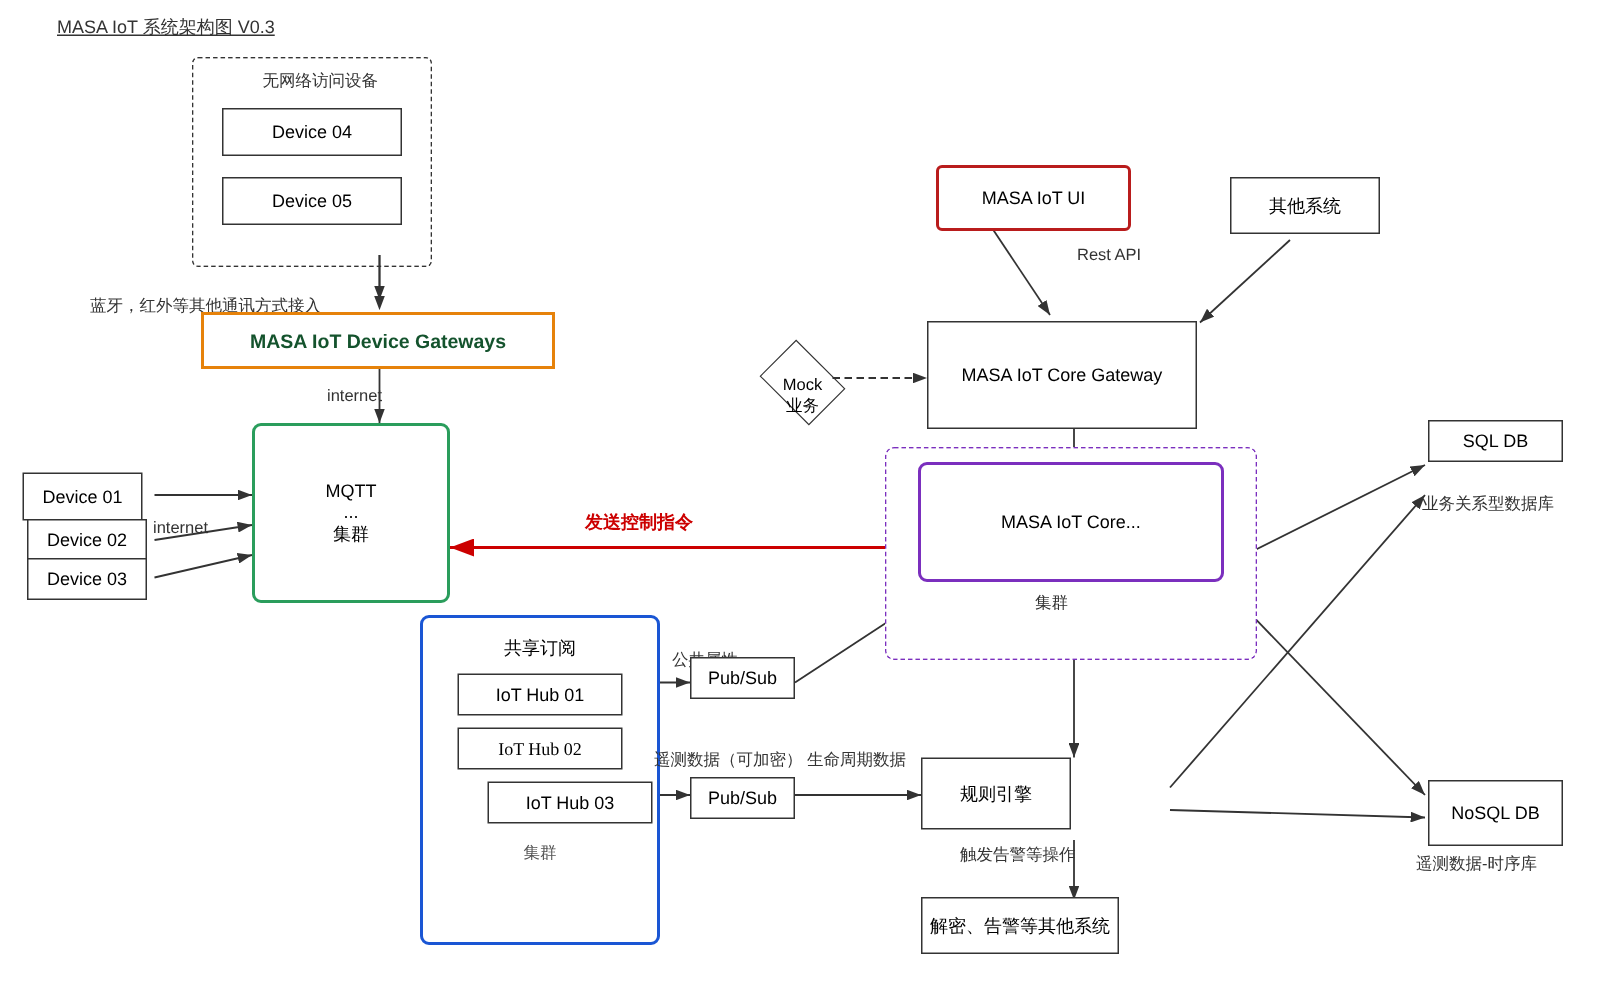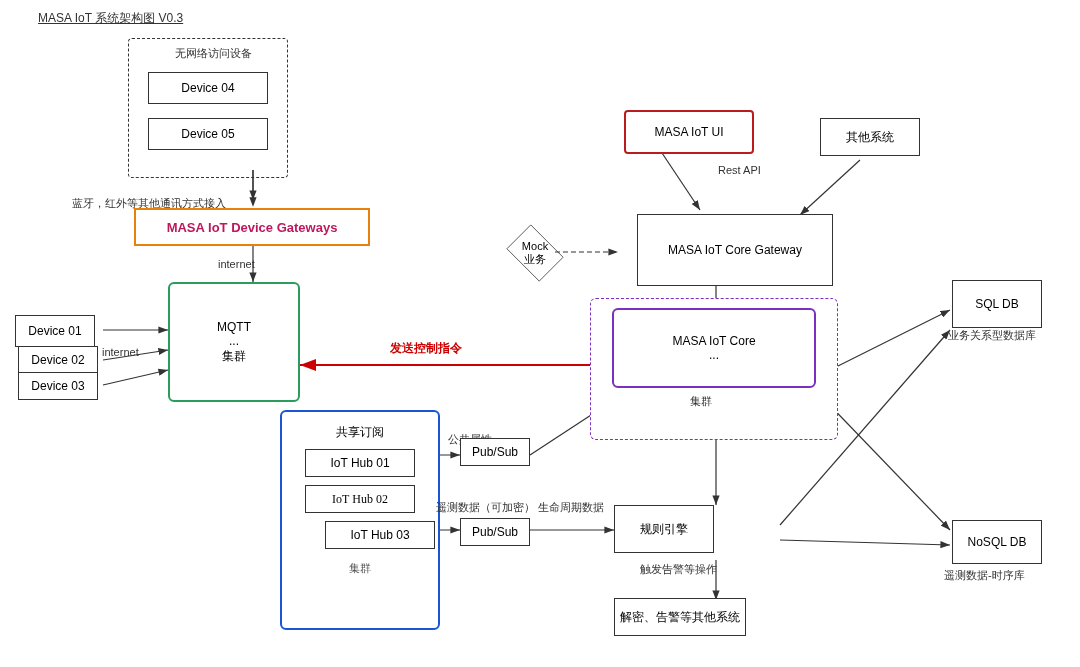--- a/index.html
+++ b/index.html
@@ -33,21 +33,21 @@
       justify-content: center;
       text-align: center;
       font-size: 12px;
     }
     .box-dashed {
       border-style: dashed;
     }
     .box-orange {
       border-color: #e6820a;
       border-width: 2px;
-      color: #be185d;
+      color: #14532d;
       font-weight: bold;
     }
     .box-green {
       border-color: #2a9d5c;
       border-width: 2.5px;
       border-radius: 6px;
     }
     .box-blue {
       border-color: #1a56d4;
       border-width: 2.5px;
@@ -67,21 +67,21 @@
       border-style: dashed;
       border-color: #7b2fbe;
       border-width: 1.5px;
       border-radius: 6px;
     }
     .diamond {
       position: absolute;
       width: 70px;
       height: 50px;
       display: flex;
-      align-items: center;
+      align-items: flex-end;
       justify-content: center;
       text-align: center;
       font-size: 11px;
     }
     .diamond::before {
       content: '';
       position: absolute;
       width: 60px;
       height: 44px;
       border: 1.5px solid #333;
@@ -169,21 +169,21 @@
   </svg>
 
   <div class="label-title" style="left:38px;top:10px;">MASA IoT 系统架构图 V0.3</div>
 
   <div class="box box-dashed" style="left:128px;top:38px;width:160px;height:140px;border-radius:4px;">
   </div>
   <div class="text-label" style="left:148px;top:46px;margin-left:27px;">无网络访问设备</div>
   <div class="box" style="left:148px;top:72px;width:120px;height:32px;">Device 04</div>
   <div class="box" style="left:148px;top:118px;width:120px;height:32px;">Device 05</div>
 
-  <div class="text-label" style="left:72px;top:196px;">蓝牙，红外等其他通讯方式接入</div>
+  <div class="text-label" style="left:60px;top:196px;">蓝牙，红外等其他通讯方式接入</div>
 
   <svg style="position:absolute;top:170px;left:240px;width:30px;height:38px;" xmlns="http://www.w3.org/2000/svg">
     <line x1="13" y1="0" x2="13" y2="30" stroke="#333" stroke-width="1.2" marker-end="url(#arrowhead)"></line>
     <defs>
       <marker id="ah2" markerWidth="8" markerHeight="6" refX="4" refY="3" orient="auto">
         <polygon points="0 0, 8 3, 0 6" fill="#333"></polygon>
       </marker>
     </defs>
     <line x1="13" y1="0" x2="13" y2="32" stroke="#333" stroke-width="1.2" marker-end="url(#ah2)"></line>
   </svg>
@@ -227,36 +227,36 @@
 
   <div class="box" style="left:820px;top:118px;width:100px;height:38px;">其他系统</div>
 
   <div class="text-label" style="left:718px;top:164px;">Rest API</div>
 
   <div class="diamond" style="left:500px;top:228px;">
     <span style="white-space:pre-line;font-size:11px;">Mock
 业务</span>
   </div>
 
-  <div class="box" style="left:618px;top:214px;width:196px;height:72px;margin-left:19px;">MASA IoT Core Gateway</div>
+  <div class="box" style="left:618px;top:214px;width:180px;height:72px;">MASA IoT Core Gateway</div>
 
   <div class="box box-dashed-purple" style="left:590px;top:298px;width:248px;height:142px;flex-direction:column;justify-content:flex-start;padding-top:10px;">
   </div>
 
-  <div class="box box-purple" style="left:612px;top:308px;width:204px;height:80px;flex-direction:column;">
+  <div class="box box-purple" style="left:612px;top:308px;width:204px;height:80px;flex-direction:row;">
     <div>MASA IoT Core</div>
     <div>...</div>
   </div>
   <div class="text-label" style="left:690px;top:394px;">集群</div>
 
   <div class="box" style="left:614px;top:505px;width:100px;height:48px;">规则引擎</div>
 
   <div class="text-label" style="left:640px;top:562px;">触发告警等操作</div>
 
   <div class="box" style="left:614px;top:598px;width:132px;height:38px;">解密、告警等其他系统</div>
 
-  <div class="box" style="left:952px;top:280px;width:90px;height:48px;">SQL DB</div>
+  <div class="box" style="left:952px;top:280px;width:90px;height:28px;">SQL DB</div>
   <div class="text-label" style="left:948px;top:328px;">业务关系型数据库</div>
 
   <div class="box" style="left:952px;top:520px;width:90px;height:44px;">NoSQL DB</div>
   <div class="text-label" style="left:944px;top:568px;">遥测数据-时序库</div>
 
 </div>
 
 </body></html>

